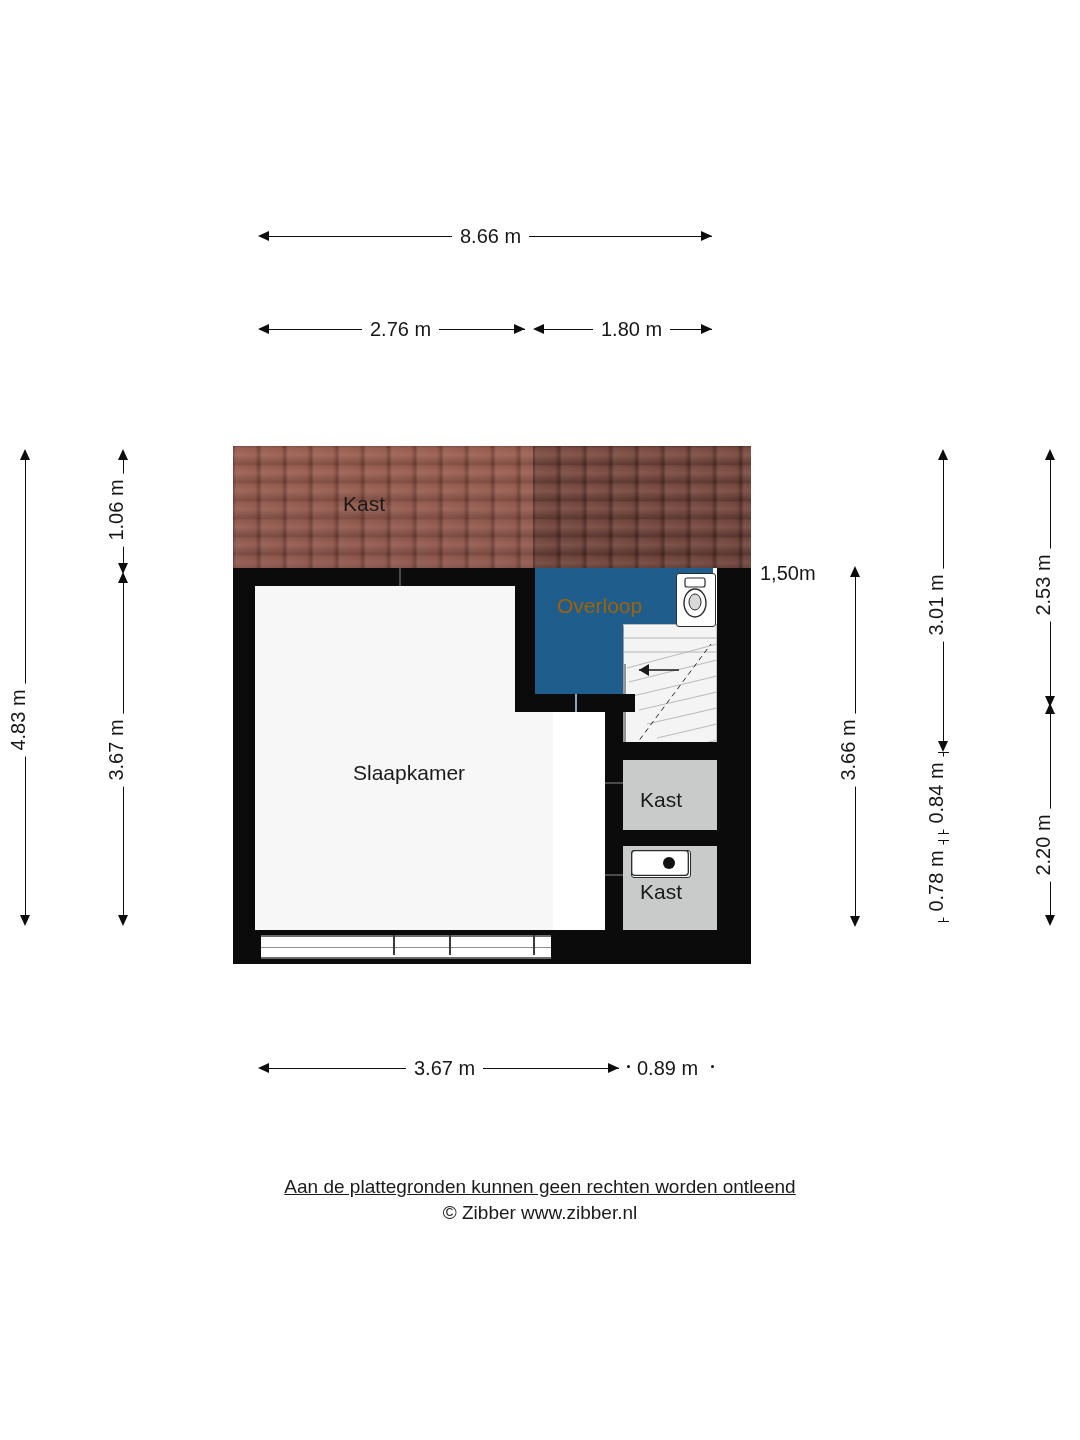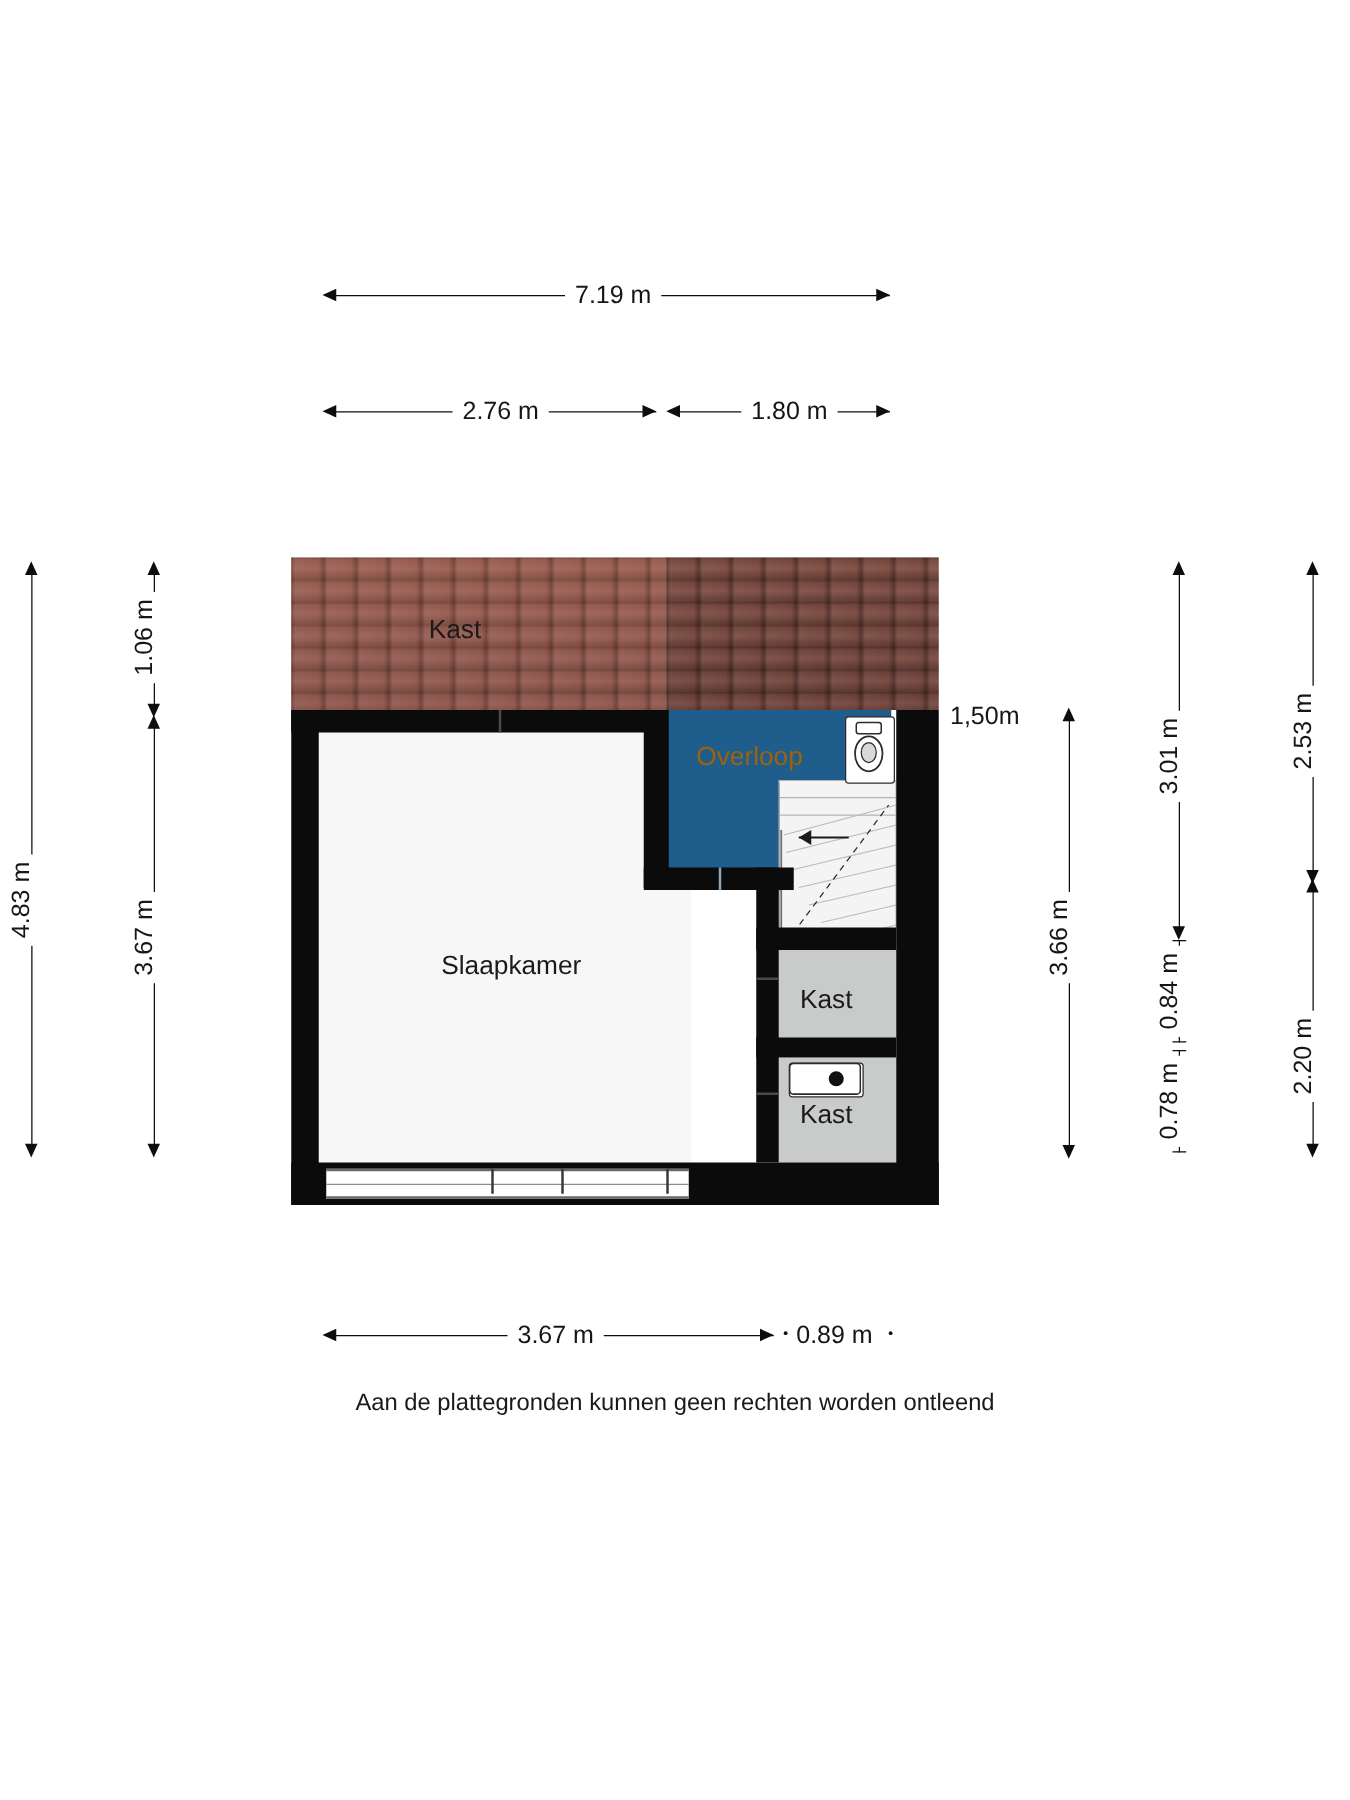--- a/index.html
+++ b/index.html
@@ -189,21 +189,21 @@
   }
 </style>
 </head>
 <body>
 
 <div class="stage">
 
   <div class="hline" style="left:262px; top:236px; width:450px;"></div>
   <div class="arrow left" style="left:258px; top:231px;"></div>
   <div class="arrow right" style="left:701px; top:231px;"></div>
-  <div class="dim-label" style="left:452px; top:225px; background:#fff; padding:0 8px;">7.19 m</div>
+  <div class="dim-label" style="left:452px; top:225px; background:#fff; padding:0 8px;">8.66 m</div>
 
   <div class="hline" style="left:262px; top:329px; width:263px;"></div>
   <div class="arrow left" style="left:258px; top:324px;"></div>
   <div class="arrow right" style="left:514px; top:324px;"></div>
   <div class="dim-label" style="left:362px; top:318px; background:#fff; padding:0 8px;">2.76 m</div>
 
   <div class="hline" style="left:537px; top:329px; width:175px;"></div>
   <div class="arrow left" style="left:533px; top:324px;"></div>
   <div class="arrow right" style="left:701px; top:324px;"></div>
   <div class="dim-label" style="left:593px; top:318px; background:#fff; padding:0 8px;">1.80 m</div>
@@ -331,14 +331,15 @@
 
     <div class="room-label" style="left:110px; top:496px; transform:translateY(-450px);">Kast</div>
     <div class="room-label light" style="left:324px; top:148px;">Overloop</div>
     <div class="room-label" style="left:120px; top:315px;">Slaapkamer</div>
     <div class="room-label" style="left:407px; top:342px;">Kast</div>
     <div class="room-label" style="left:407px; top:434px;">Kast</div>
   </div>
 
   <div class="dim-label" style="left:760px; top:562px;">1,50m</div>
 
-  <div class="footer" style="top:1112px;">Aan de plattegronden kunnen geen rechten worden ontleend</div>
+  <div class="footer" style="top:1176px;text-decoration:underline;">Aan de plattegronden kunnen geen rechten worden ontleend</div>
+  <div class="footer" style="top:1202px;">© Zibber www.zibber.nl</div>
 </div>
 
 </body></html>

